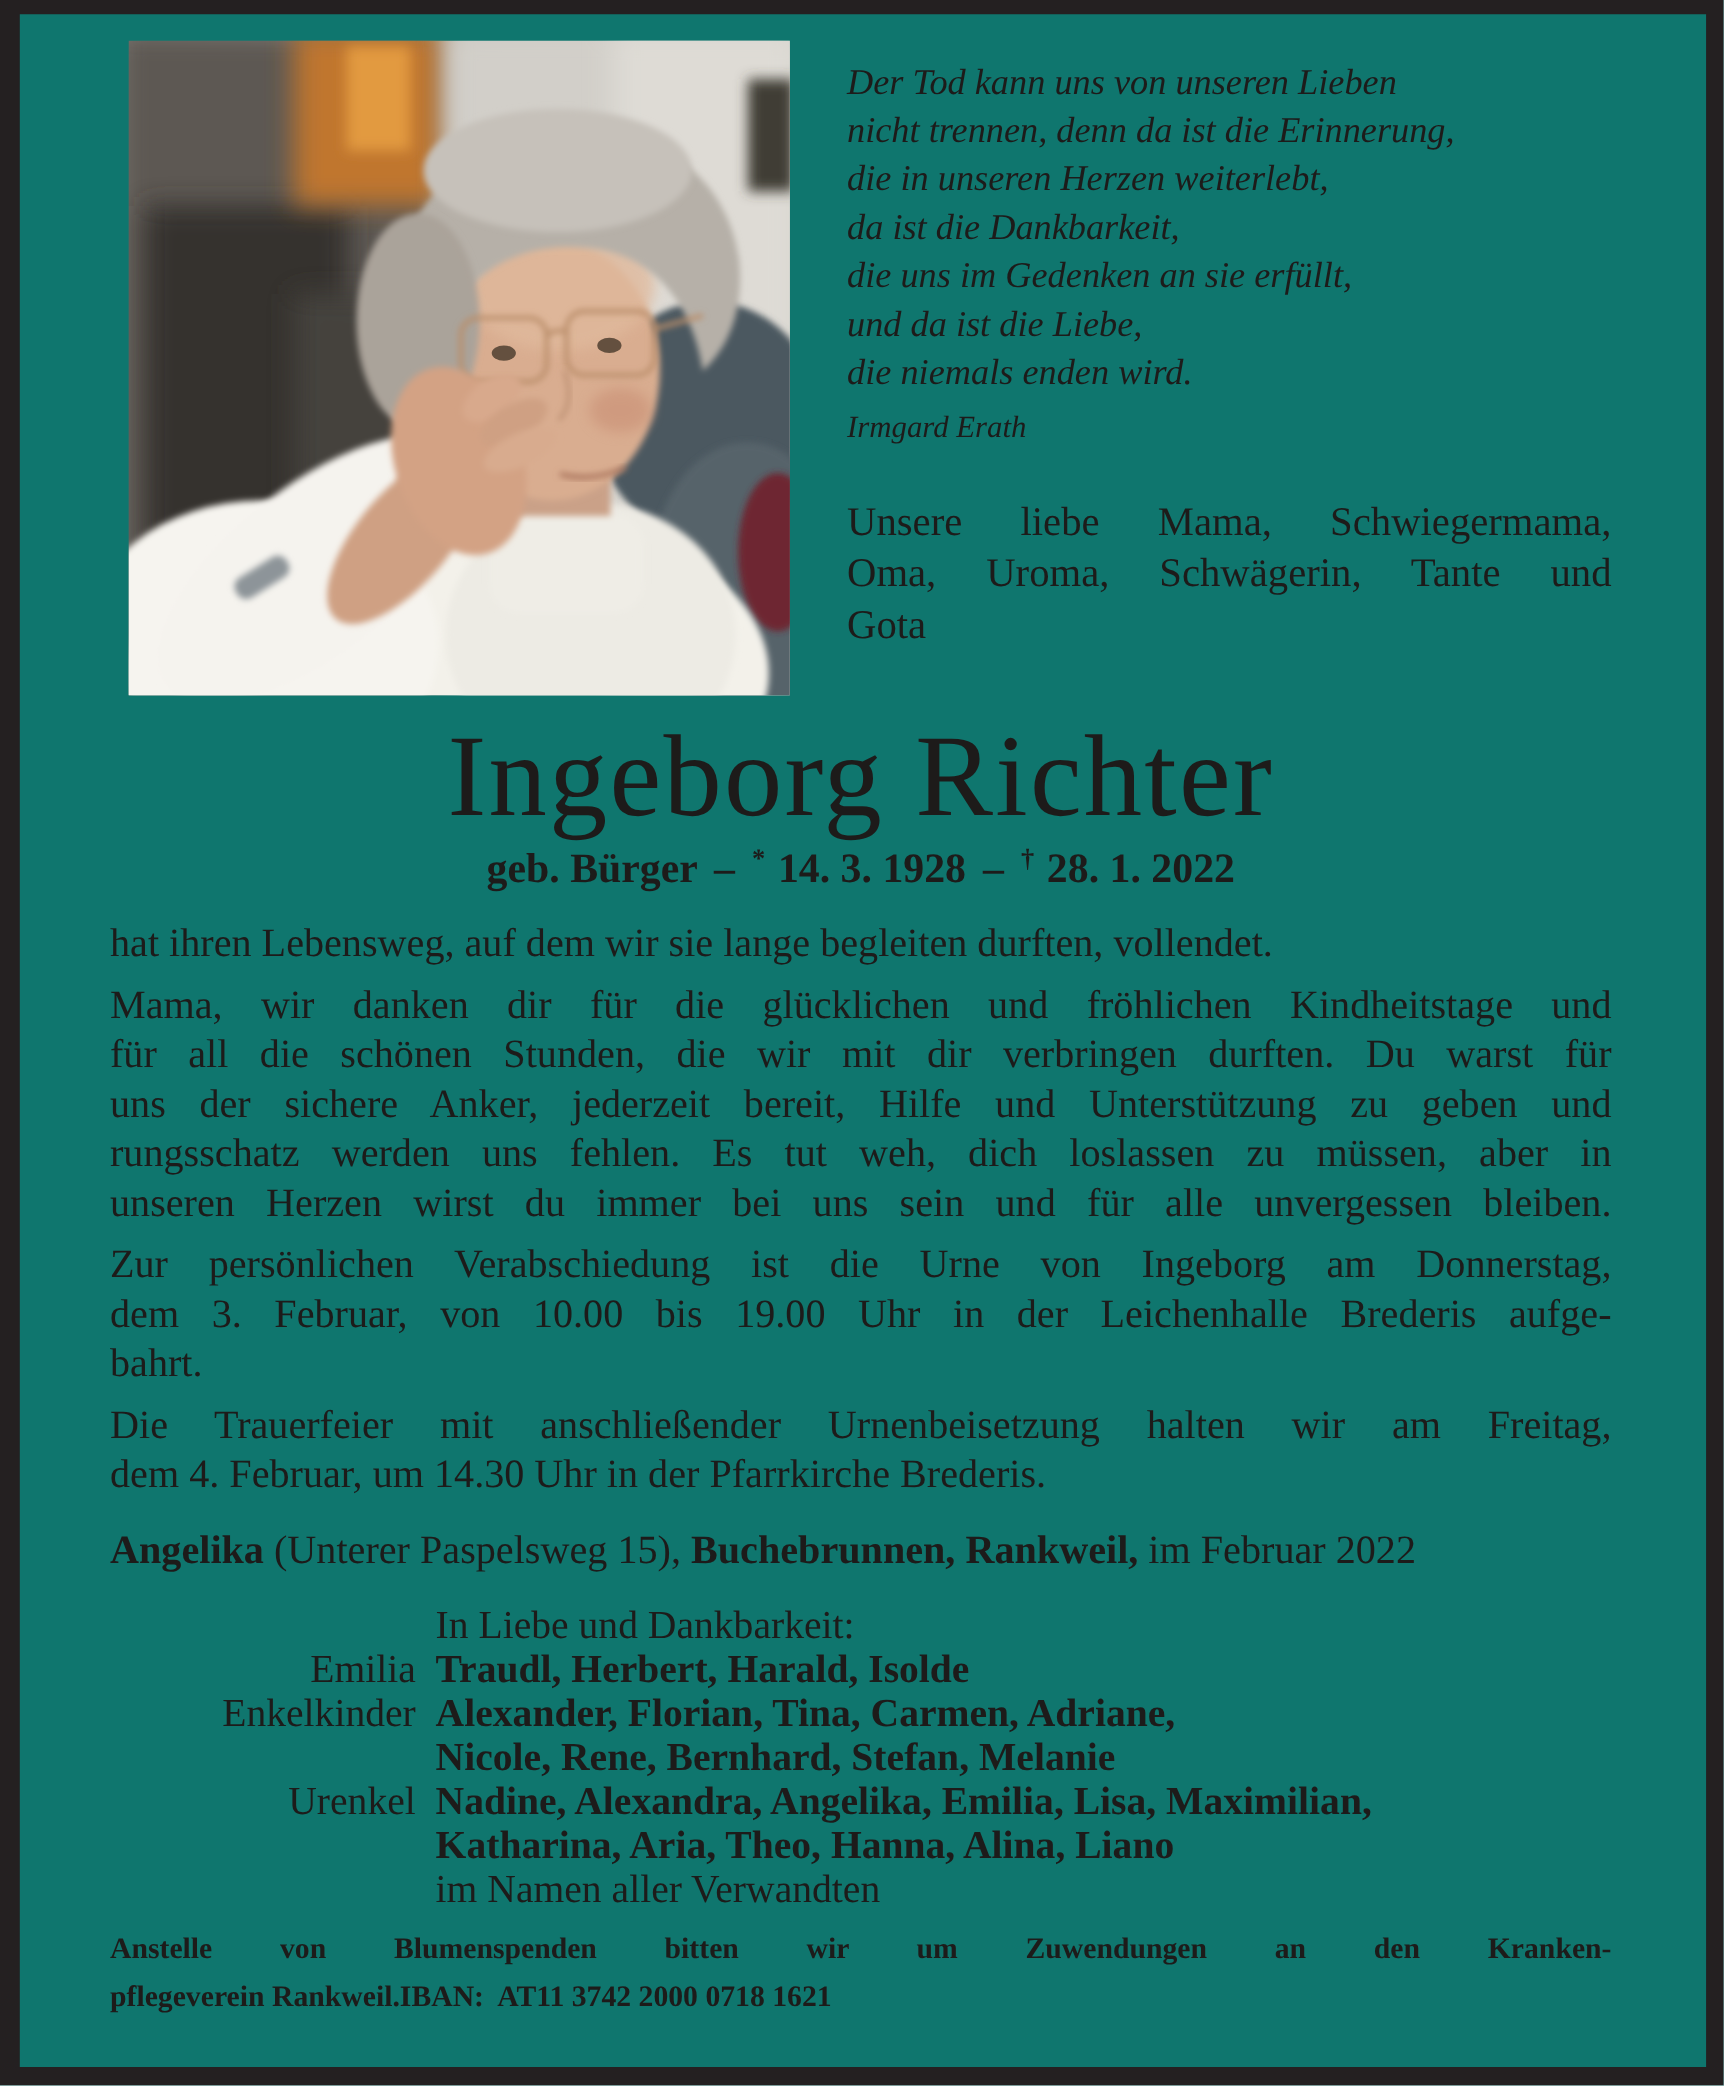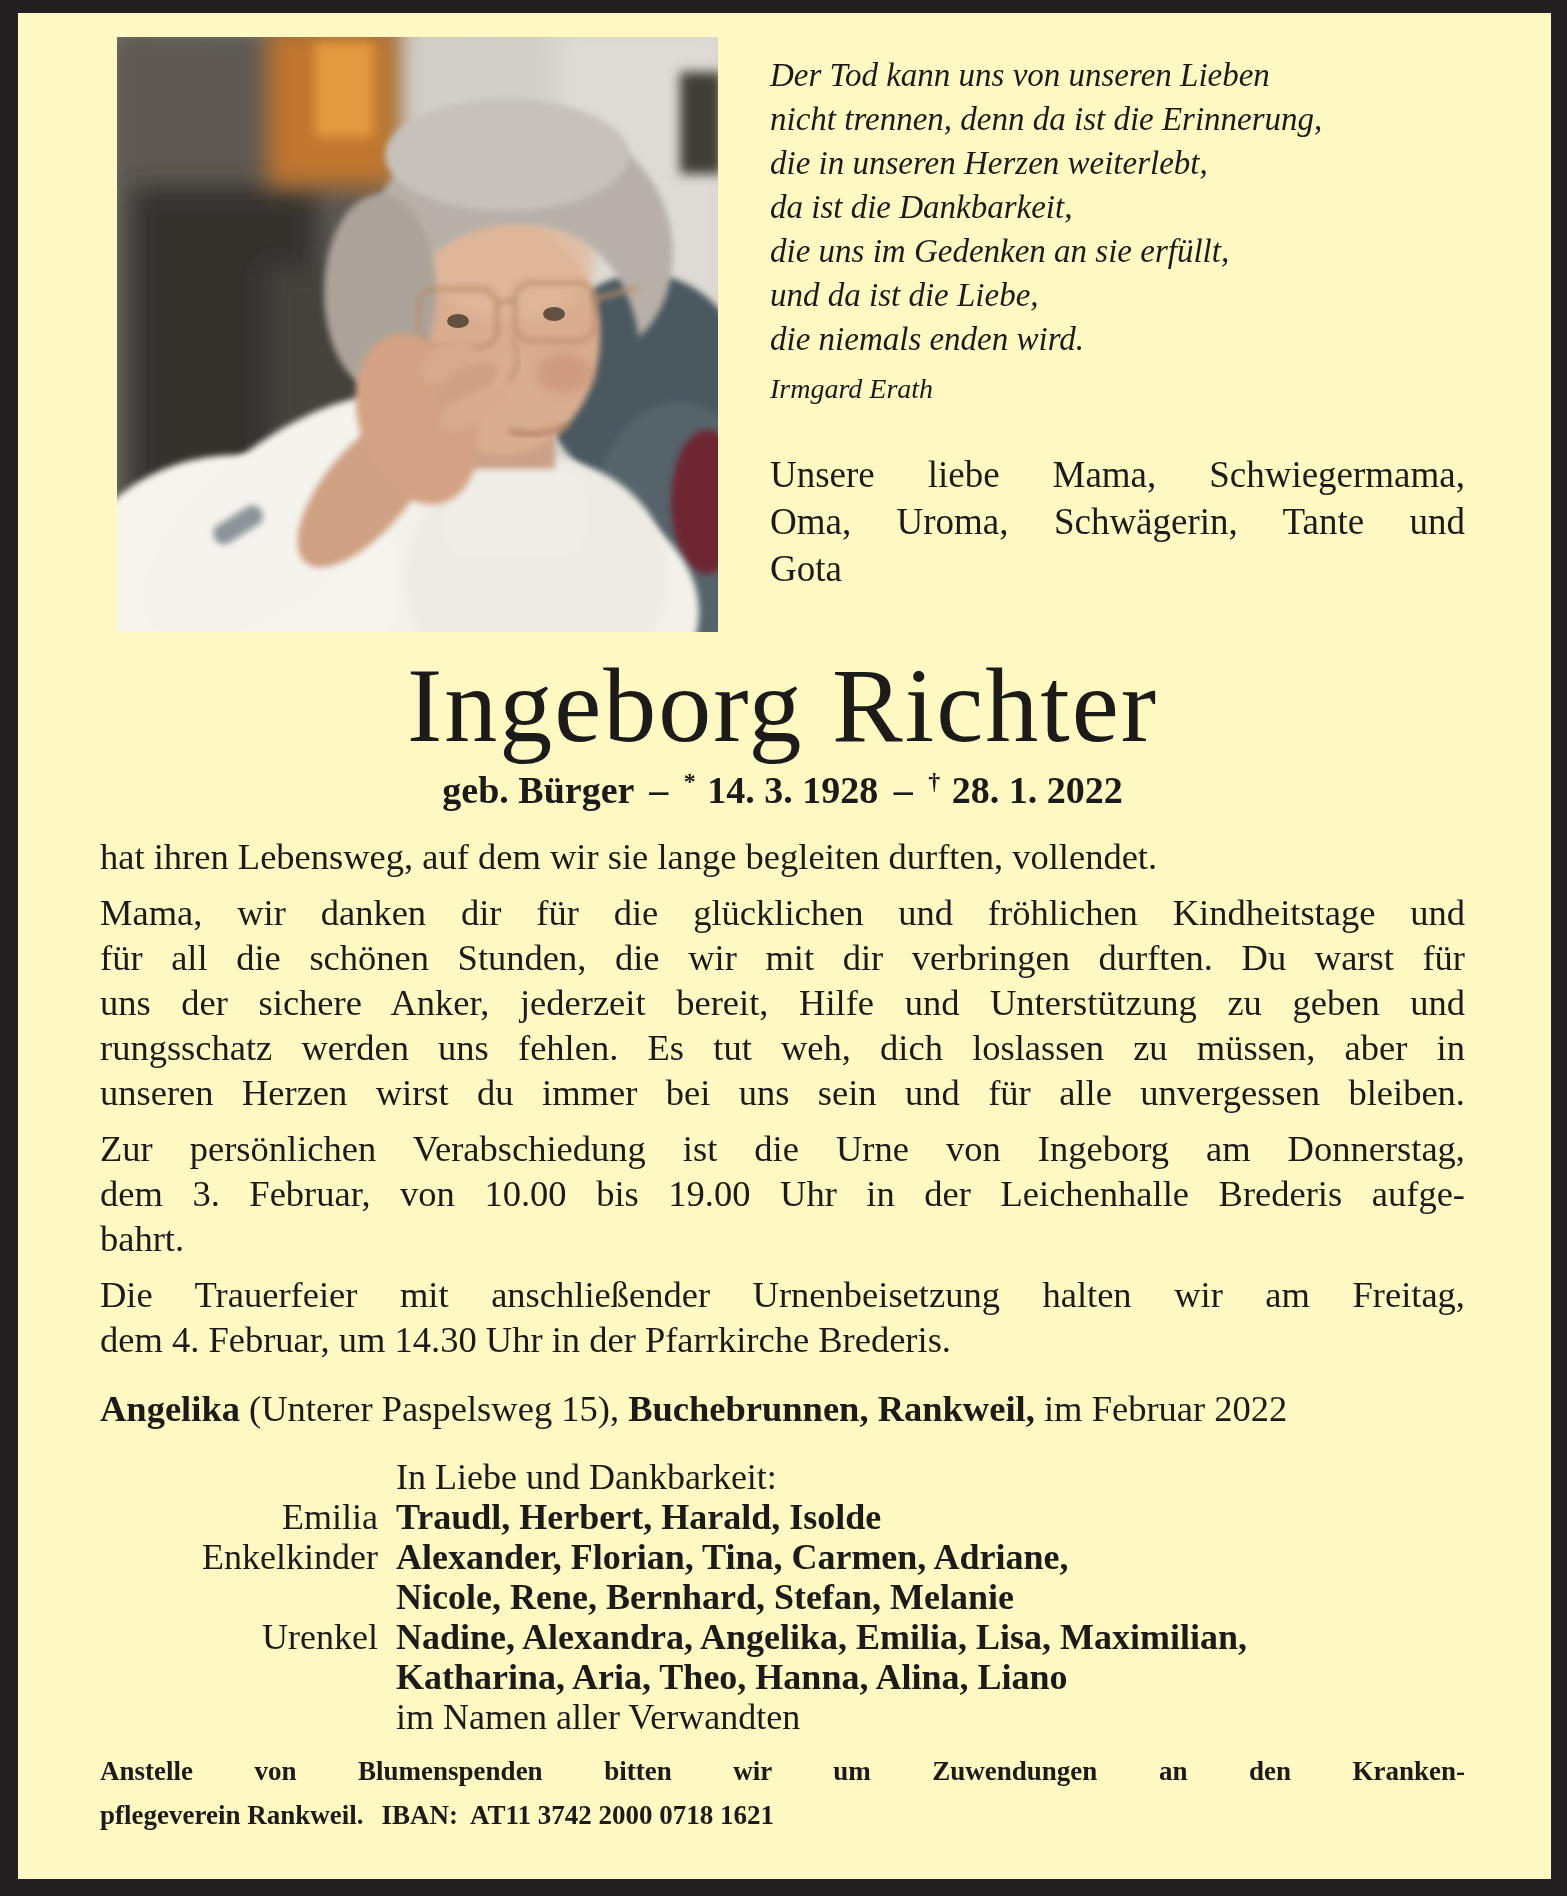--- a/index.html
+++ b/index.html
@@ -1,18 +1,18 @@
 <!DOCTYPE html>
 <html lang="de"><head>
 <meta charset="utf-8">
 <style>
   html,body { margin:0; padding:0; background:#ffffff; }
   .page {
     position:relative; width:1567px; height:1896px; box-sizing:border-box;
-    background:#fef9c3; border:solid #242021; border-width:13px 16px 17px 18px;
+    background:#0f766e; border:solid #242021; border-width:13px 16px 17px 18px;
     overflow:hidden; color:#1d1b1a;
     font-family:"Liberation Serif","DejaVu Serif",serif;
   }
   .content { padding:0 86px 0 82px; }
 
   .top-row { display:flex; align-items:flex-start; }
   .photo-frame { flex:0 0 auto; width:601px; height:595px; margin:24px 0 0 17px; }
   .photo-frame svg { display:block; width:100%; height:100%; }
   .top-right { flex:1 1 auto; margin-left:52px; padding-top:40px; }
 
@@ -34,21 +34,21 @@
 
   .place-line { margin-top:24px; font-size:36.5px; line-height:45px; }
   .b { font-weight:bold; }
 
   .family-block { margin-top:26px; font-size:36px; }
   .family-row { display:grid; grid-template-columns:278px 1fr; column-gap:18px; line-height:40px; }
   .family-label { text-align:right; }
   .family-names.bold { font-weight:bold; }
 
   .footer-par { margin-top:12px; font-size:27px; line-height:44px;font-weight:bold; }
-  .iban-label { margin-left:18px; }
+  .iban-label { }
   .iban-value { margin-left:12px; }
 </style>
 </head>
 <body>
 
 <div class="page">
   <div class="content">
 
     <div class="top-row">
 

